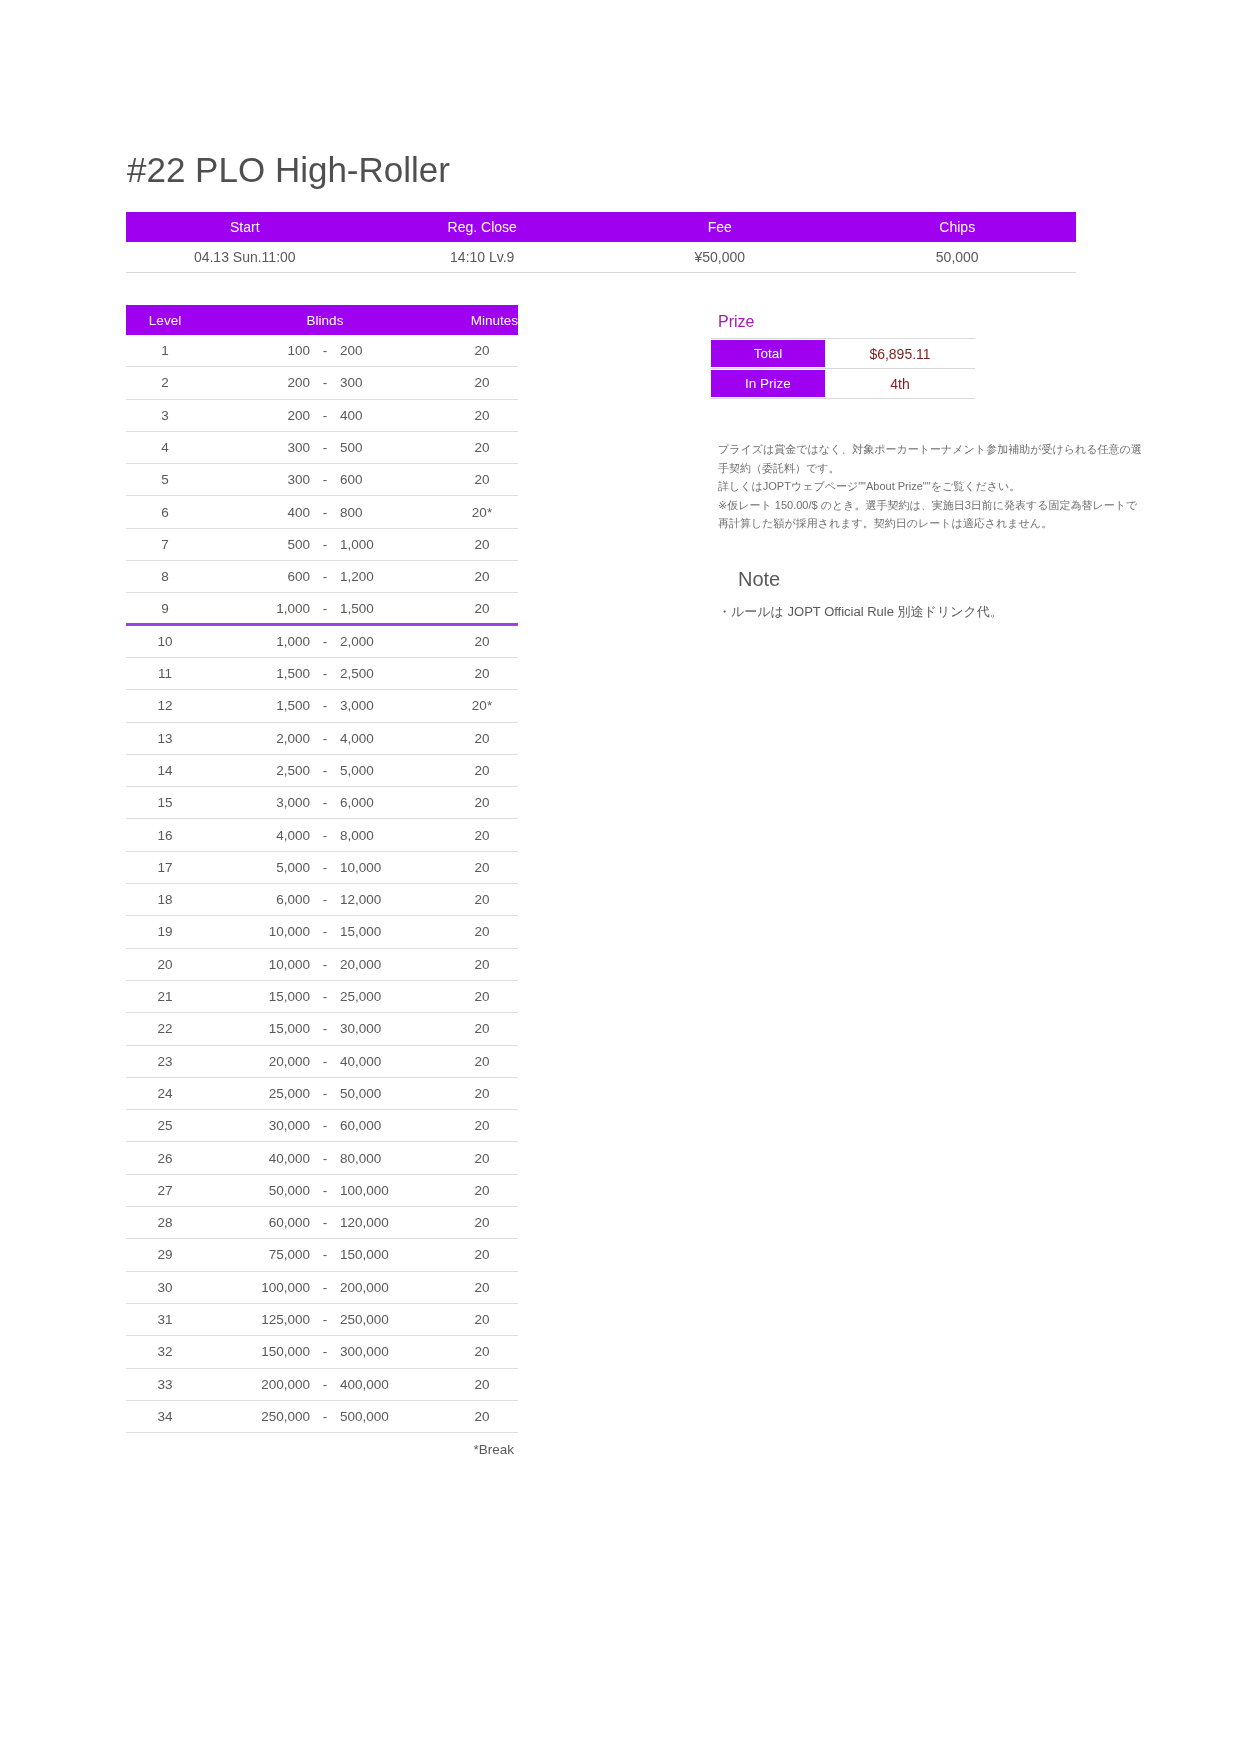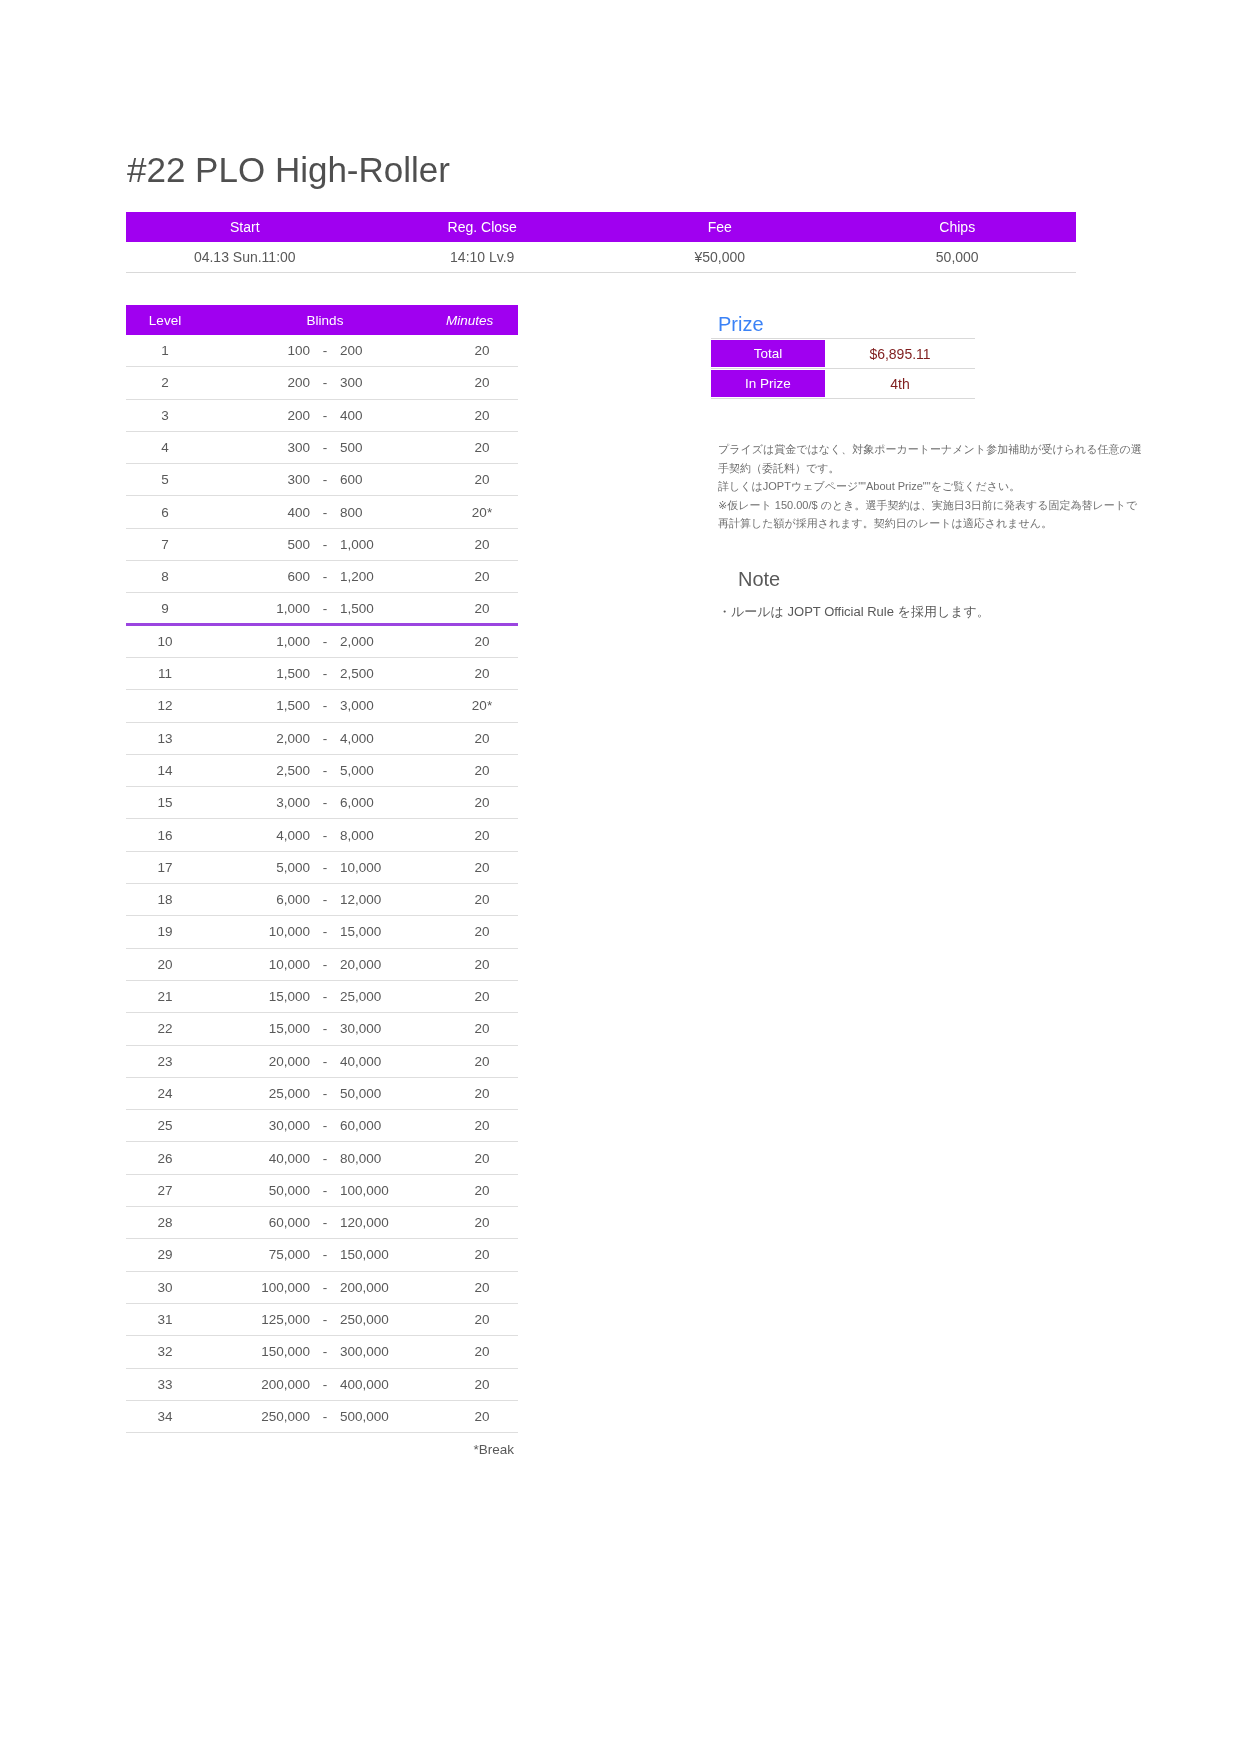--- a/index.html
+++ b/index.html
@@ -16,33 +16,33 @@
   .info-headers span{flex:1;text-align:center;}
   .info-values{display:flex;height:30px;align-items:center;color:#595959;
                border-bottom:1px solid #d9d9d9;}
   .info-values span{flex:1;text-align:center;}
 
   
   .structure{position:absolute;left:94px;top:305px;width:392px;font-size:13.5px;}
   .s-header{display:flex;background:var(--accent);color:#fff;height:30px;align-items:center;}
   .h-level{width:78px;text-align:center;}
   .h-blinds{width:242px;text-align:center;}
-  .h-min{flex:1;text-align:left;font-style:italic;}
+  .h-min{flex:1;text-align:right;}
   .srow{display:flex;height:32.3px;align-items:center;border-bottom:1px solid #dedede;
         box-sizing:border-box;color:#595959;}
   .srow.reg-close{border-bottom:3px solid #9b45e0;}
   .c-level{width:78px;text-align:center;}
   .c-sb{width:106px;text-align:right;}
   .c-dash{width:30px;text-align:center;}
   .c-bb{width:106px;text-align:left;}
   .c-min{flex:1;text-align:center;}
   .break-note{text-align:right;padding-right:4px;margin-top:9px;font-size:13.5px;color:#595959;}
 
   
-  .prize-heading{position:absolute;left:686px;top:313px;font-size:20px;color:#3b82f6;}
+  .prize-heading{position:absolute;left:686px;top:313px;font-size:16px;color:#a21caf;}
   .prize-table{position:absolute;left:679px;top:338px;width:264px;font-size:14px;
                border-top:1px solid #d9d9d9;}
   .prize-row{display:flex;height:30px;border-bottom:1px solid #d9d9d9;box-sizing:border-box;}
   .prize-label{width:114px;background:var(--accent);color:#fff;display:flex;align-items:center;
                justify-content:center;font-size:13.5px;border-top:1px solid #fff;
                border-bottom:1px solid #fff;box-sizing:border-box;}
   .prize-value{flex:1;display:flex;align-items:center;justify-content:center;color:#7f1d1d;}
 
   
   .prize-notes{position:absolute;left:686px;top:440px;font-size:11px;line-height:18.5px;
@@ -341,16 +341,16 @@
   <div class="prize-notes" id="prize-notes">
       <div>プライズは賞金ではなく、対象ポーカートーナメント参加補助が受けられる任意の選</div>
       <div>手契約（委託料）です。</div>
       <div>詳しくはJOPTウェブページ""About Prize""をご覧ください。</div>
       <div>※仮レート 150.00/$ のとき。選手契約は、実施日3日前に発表する固定為替レートで</div>
       <div>再計算した額が採用されます。契約日のレートは適応されません。</div>
     </div>
 
   <div class="note-heading">Note</div>
   <div class="note-list" id="note-list">
-      <div>・ルールは JOPT Official Rule を採用します。</div>
+      <div>・ルールは JOPT Official Rule 別途ドリンク代。</div>
     </div>
 
 </div>
 
 </body></html>

